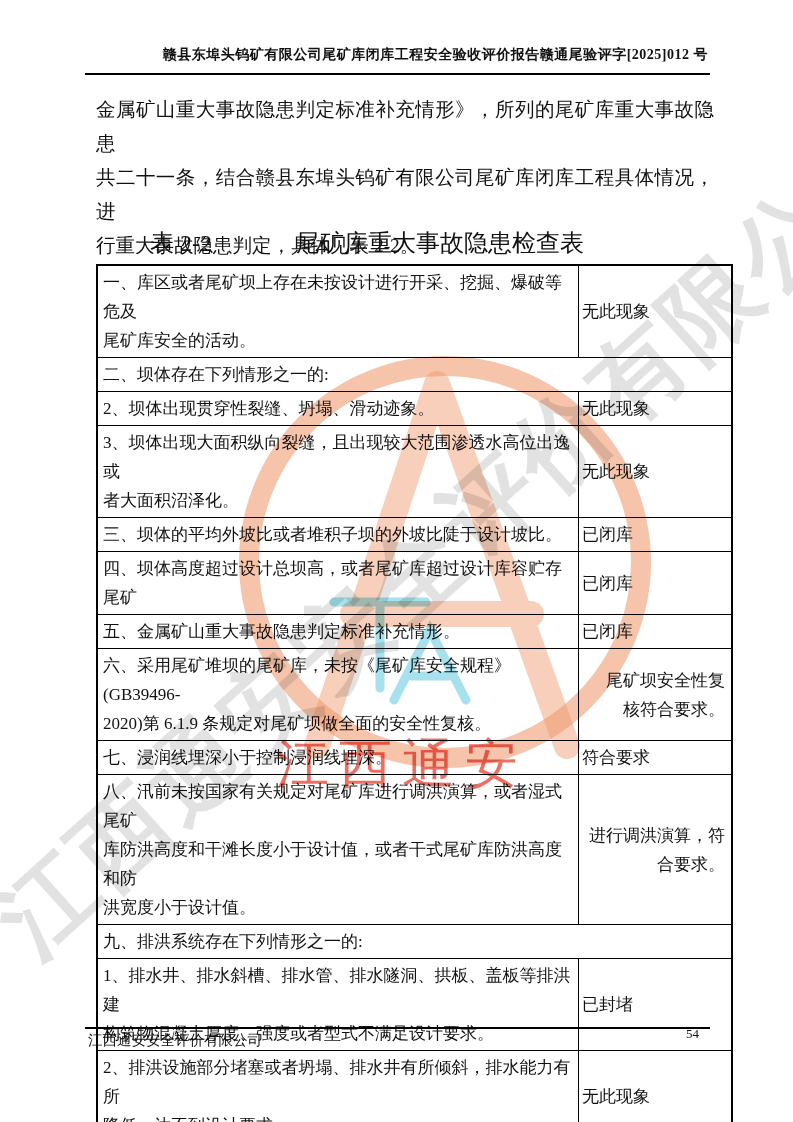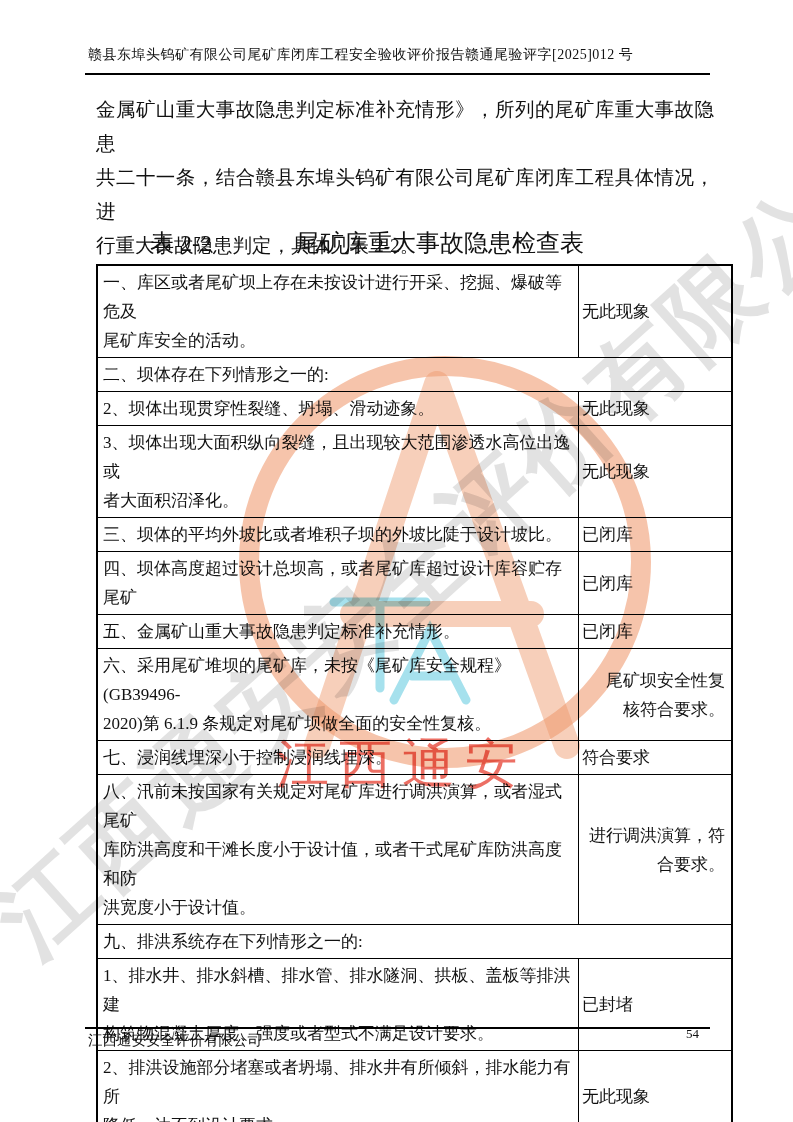--- a/index.html
+++ b/index.html
@@ -1,22 +1,22 @@
 <!DOCTYPE html>
 <html><head>
 <meta charset="utf-8">
 <style>
   html,body{margin:0;padding:0;background:#888;}
   .page{
     position:relative;width:793px;height:1122px;margin:0 auto;background:#ffffff;
     font-family:"Liberation Serif","DejaVu Serif",serif;color:#111;overflow:hidden;
   }
   
-  .header{position:absolute;left:88px;top:46px;width:620px;display:flex;justify-content:flex-start;
-    font-size:14px;font-weight:normal;letter-spacing:0.5px;}
+  .header{position:absolute;left:88px;top:46px;width:620px;display:flex;justify-content:flex-end;
+    font-size:14px;font-weight:bold;letter-spacing:0.5px;}
   .header-rule{position:absolute;left:85px;top:73px;width:625px;border-top:2.5px solid #000;}
   
   .body-par{position:absolute;left:96px;top:93px;width:618px;font-size:19.5px;line-height:34px;
     white-space:pre-line;text-align:justify;}
   
   .caption{position:absolute;left:96px;top:227px;width:616px;height:28px;font-size:24px;}
   .caption .lbl{position:absolute;left:54px;top:0;}
   .caption .ttl{position:absolute;left:0;top:0;width:100%;text-align:center;padding-left:72px;box-sizing:border-box;}
   
   table.check{position:absolute;left:96px;top:264px;width:616px;border-collapse:collapse;table-layout:fixed;

